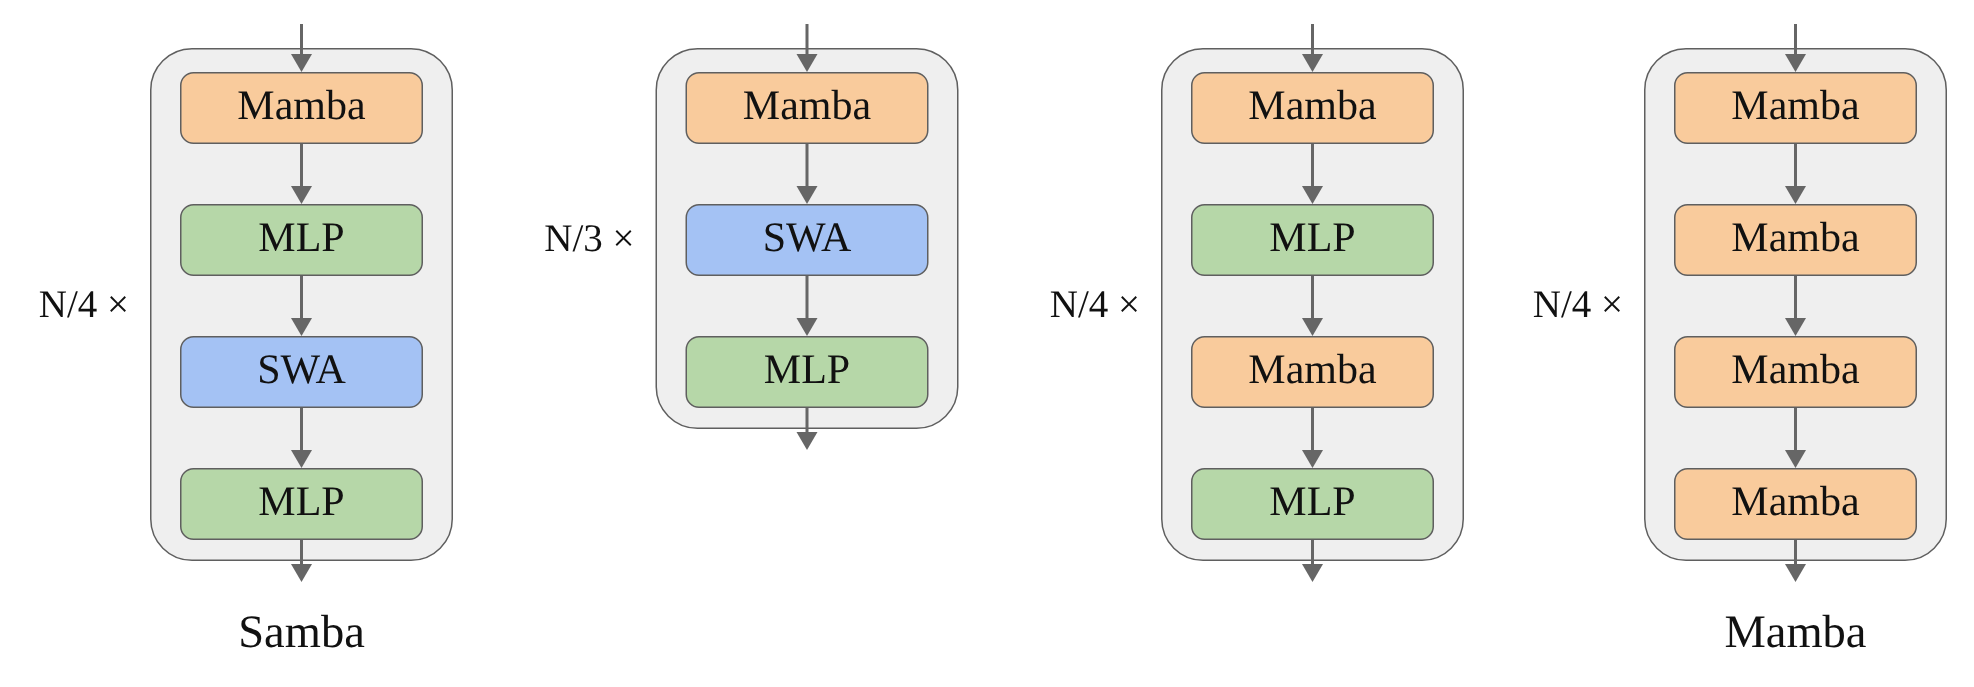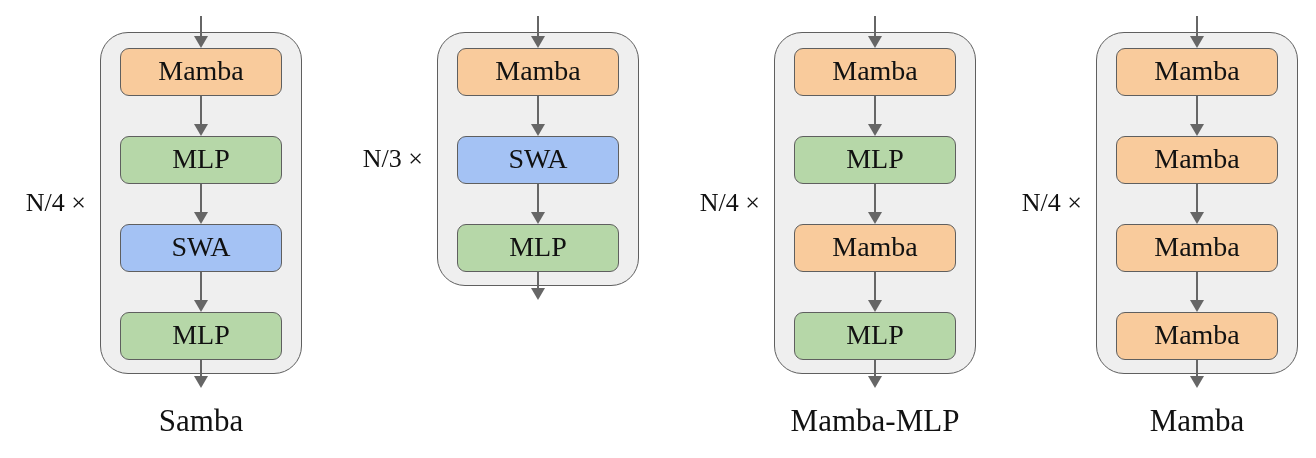--- a/index.html
+++ b/index.html
@@ -173,21 +173,20 @@
         <div class="arrow-line" style="left: 209px; top: 272px; height: 28px;"></div>
         <div class="arrow-head" style="left: 203px; top: 300px;"></div>
       </div>
       <div class="block" style="left: 129px; top: 312px; width: 162px; height: 48px; background: rgb(182, 215, 168);">
         <span class="block-label">MLP</span>
       </div>
       <div>
         <div class="arrow-line" style="left: 209px; top: 360px; height: 16px;"></div>
         <div class="arrow-head" style="left: 203px; top: 376px;"></div>
       </div>
-      <div class="caption">Mamba-MLP</div>
     </div>
     <div class="diagram-column" style="left: 987px;">
       <div class="repeat-container" style="left: 109px; top: 32px; width: 202px; height: 342px;"></div>
       <div class="multiplier" style="right: 325px; left: auto; top: 187px;">N/4 ×</div>
       <div>
         <div class="arrow-line" style="left: 209px; top: 16px; height: 20px;"></div>
         <div class="arrow-head" style="left: 203px; top: 36px;"></div>
       </div>
       <div class="block" style="left: 129px; top: 48px; width: 162px; height: 48px; background: rgb(249, 203, 156);">
         <span class="block-label">Mamba</span>

